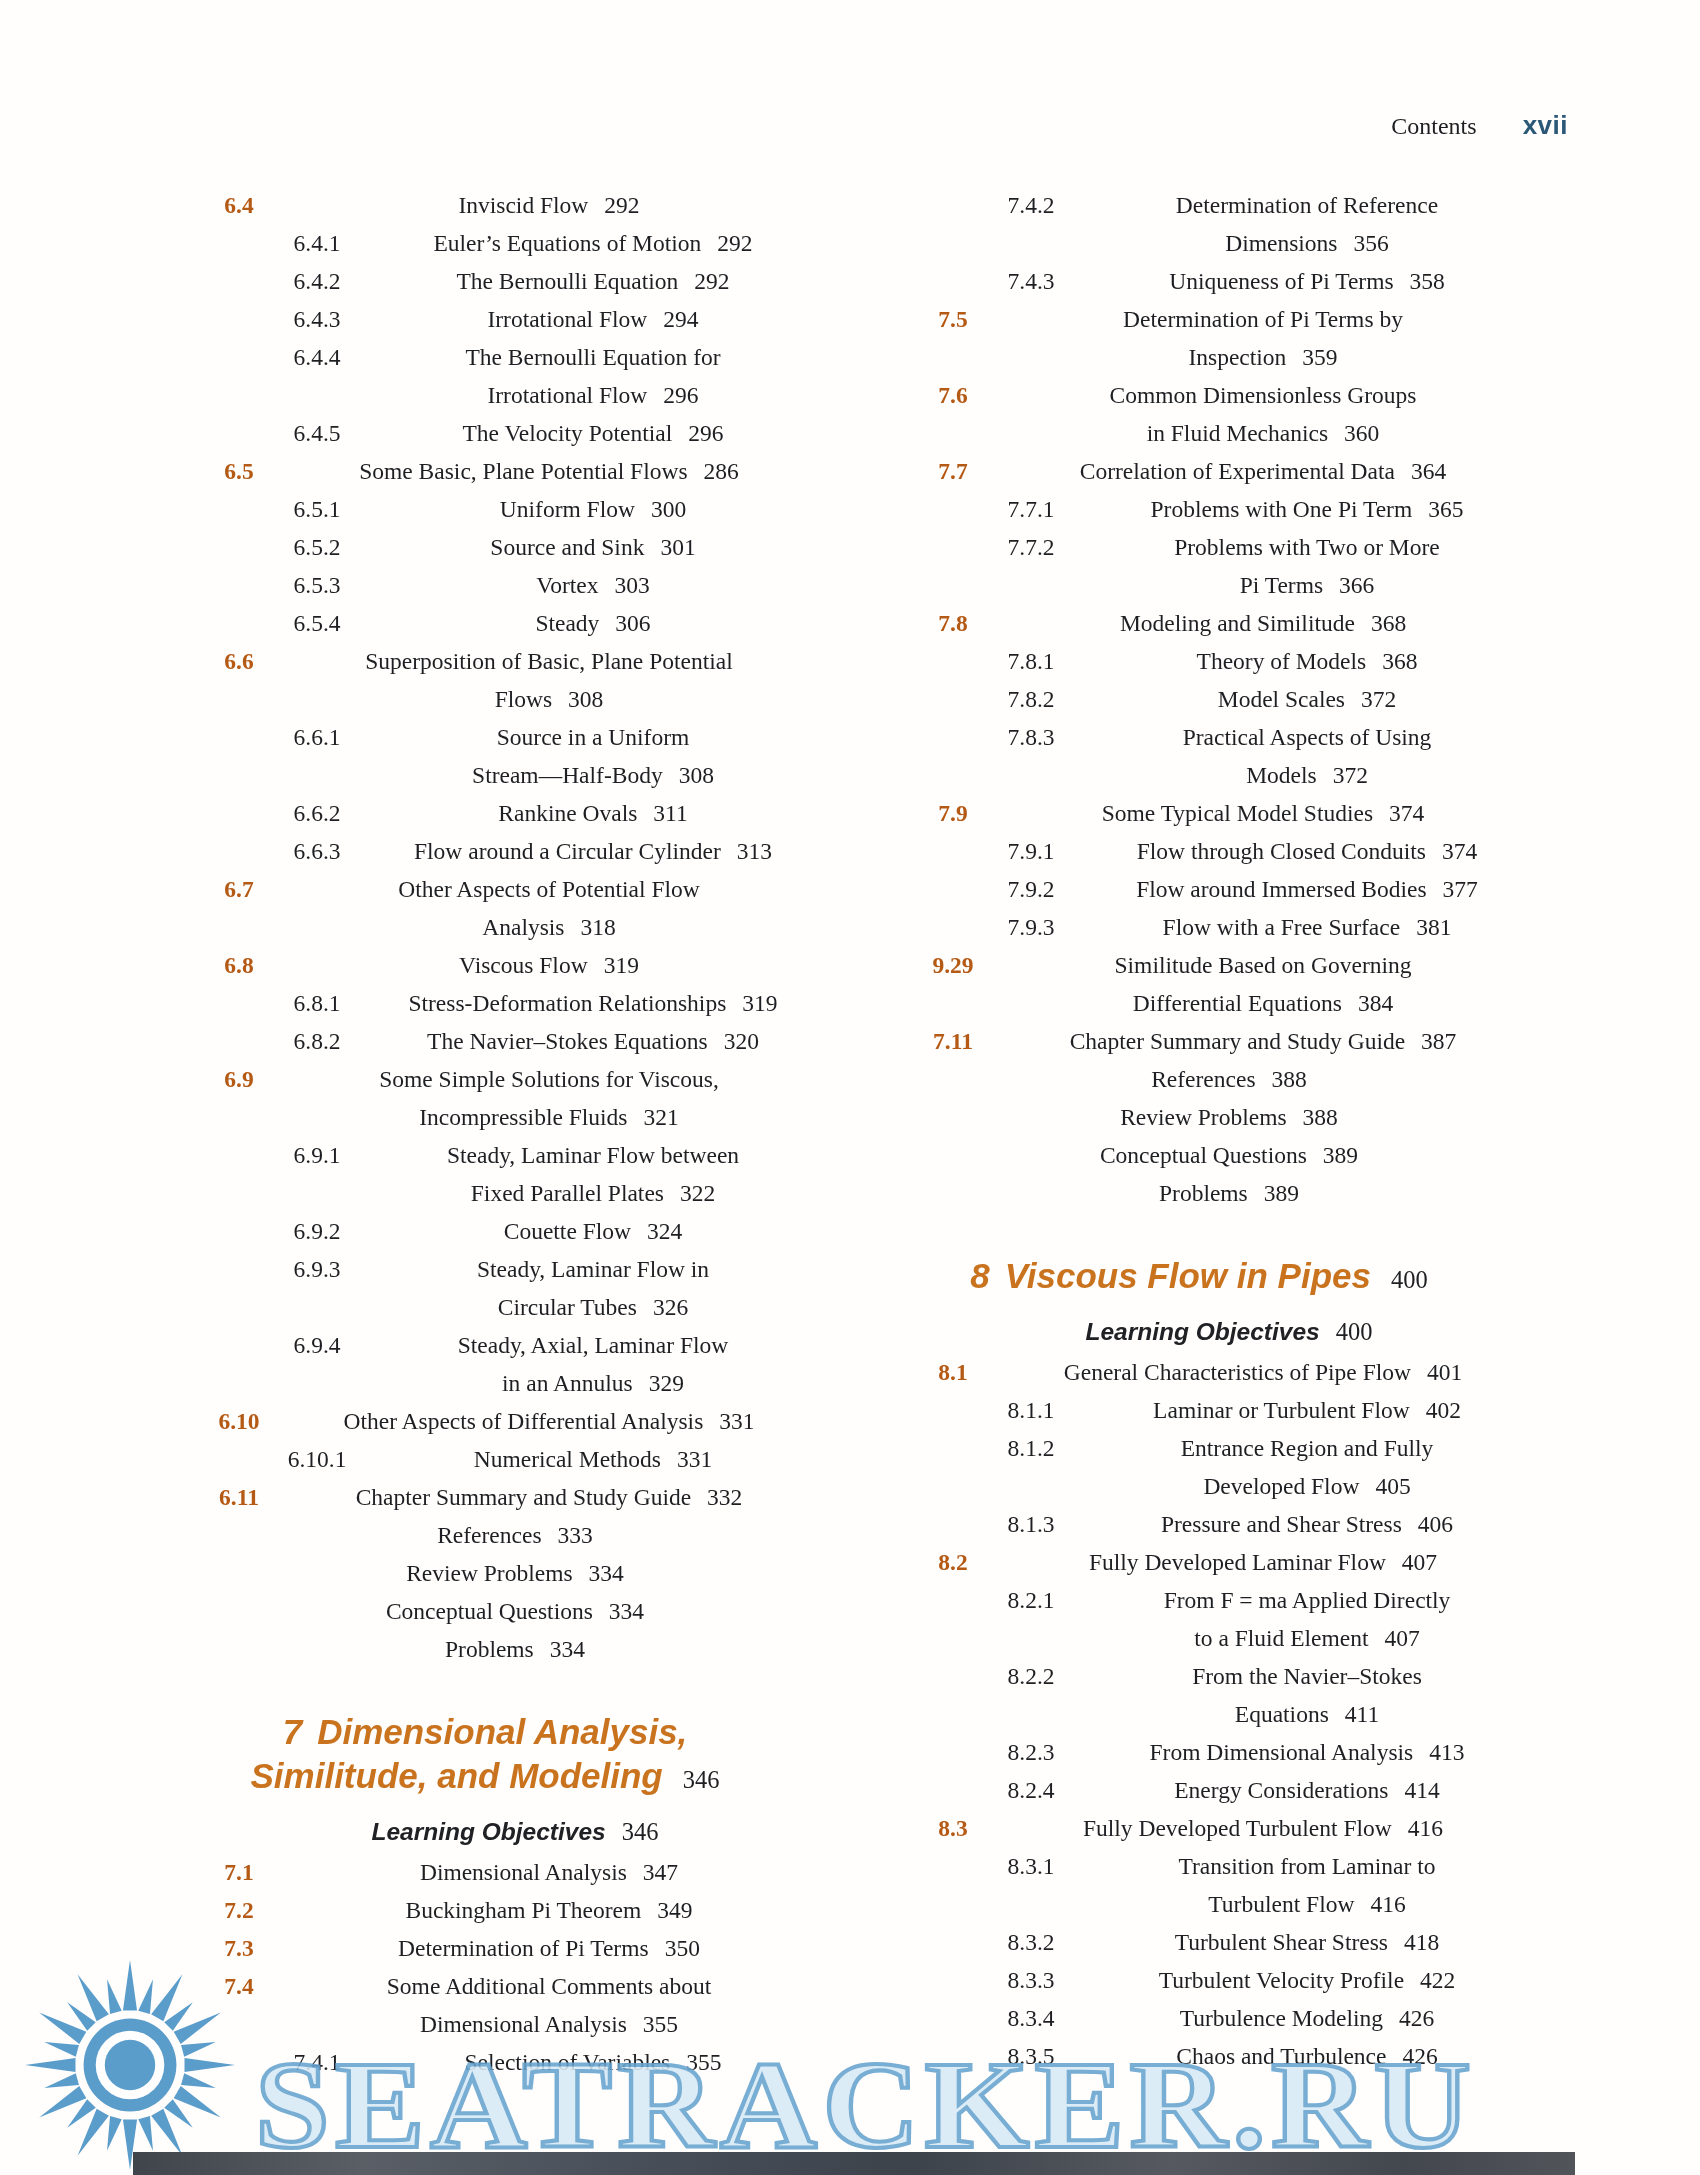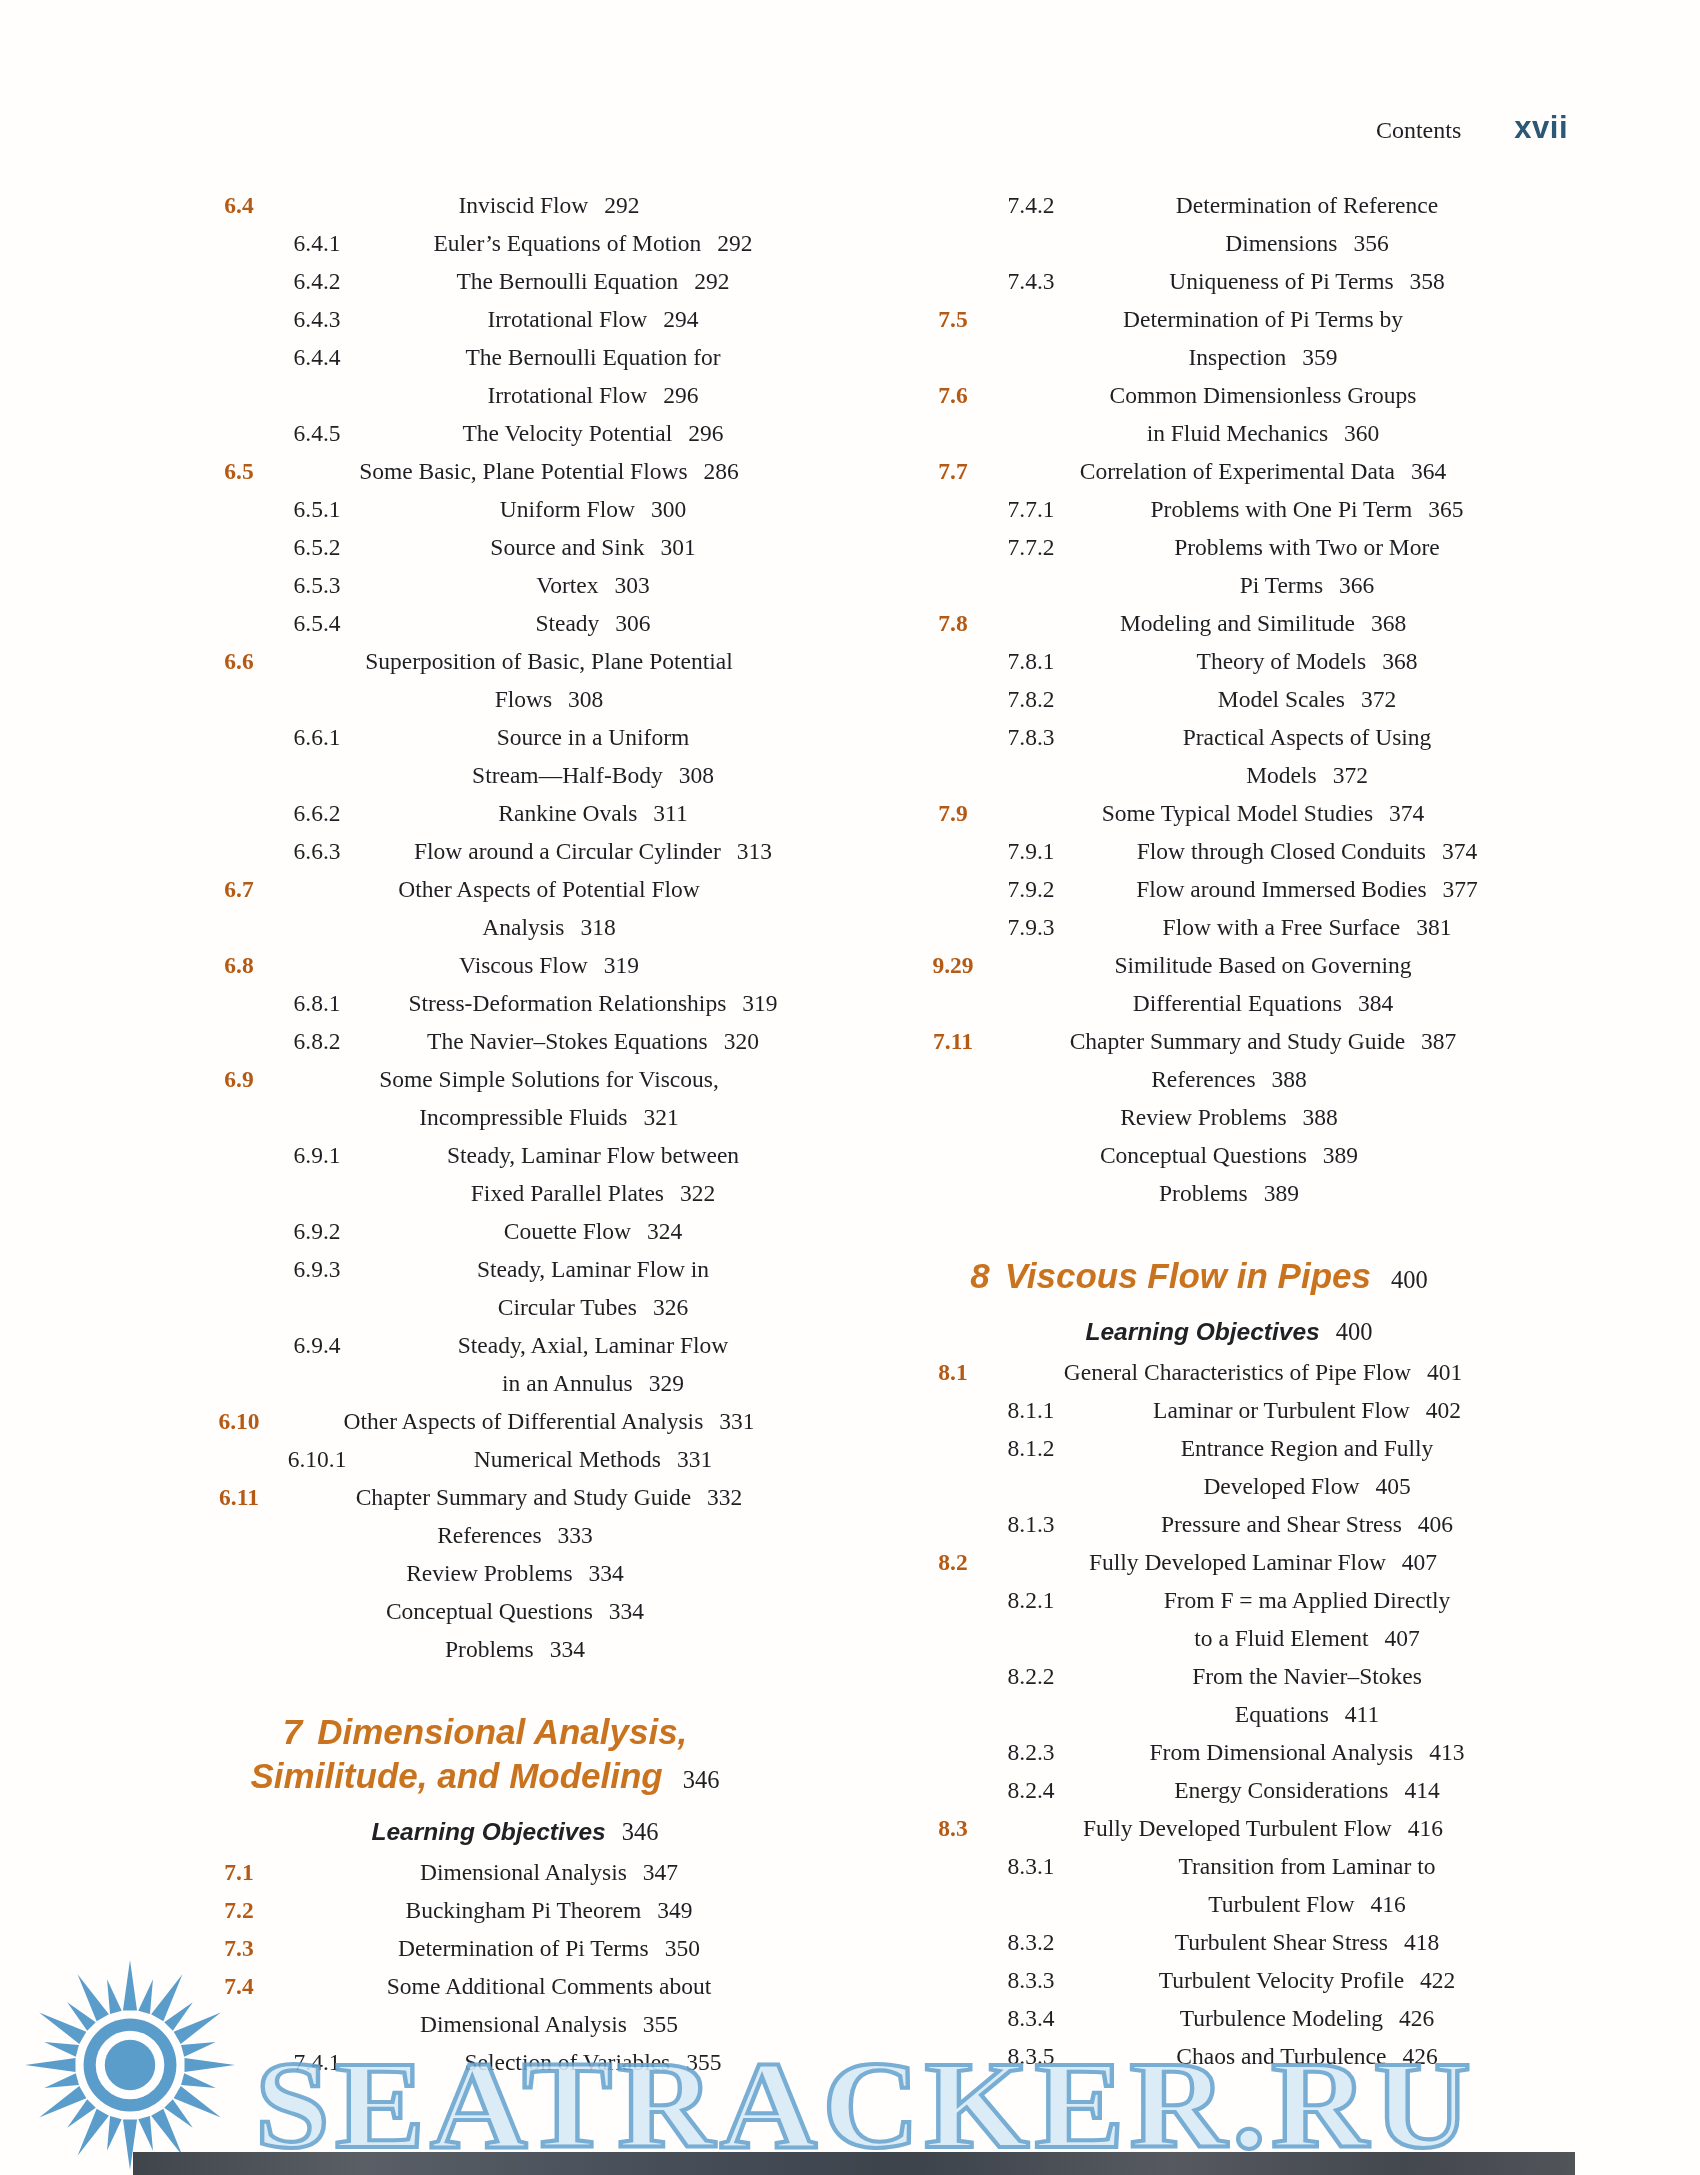--- a/index.html
+++ b/index.html
@@ -3,21 +3,21 @@
 <meta charset="utf-8">
 <style>
   html,body{margin:0;padding:0;background:#ffffff;}
   #page{
     position:relative;width:1700px;height:2175px;background:#fffefd;overflow:hidden;
     font-family:"Liberation Serif",serif;color:var(--ink,#1e1f22);
   }
   
   .header{position:absolute;top:110px;right:132px;display:flex;align-items:baseline;gap:46px;}
   .contents-label{font-size:24px;color:var(--ink,#1e1f22);}
-  .folio{font-family:"Liberation Sans",sans-serif;font-weight:700;font-size:31px;color:var(--folio,#2b5877);letter-spacing:.5px;margin-left:7px;}
+  .folio{font-family:"Liberation Sans",sans-serif;font-weight:700;font-size:26px;color:var(--folio,#2b5877);letter-spacing:.5px;}
 
   
   .columns{position:absolute;left:205px;top:186px;display:flex;gap:94px;}
   .column{width:620px;font-size:23.5px;line-height:38px;text-align:center;}
 
   .entry{display:flex;align-items:baseline;}
   .entry .num{flex:0 0 68px;}
   .entry.section .num{color:var(--accent,#b55a15);font-weight:700;}
   .entry.subsection{padding-left:68px;}
   .entry.subsection .num{flex:0 0 88px;font-weight:400;color:var(--ink,#1e1f22);}

